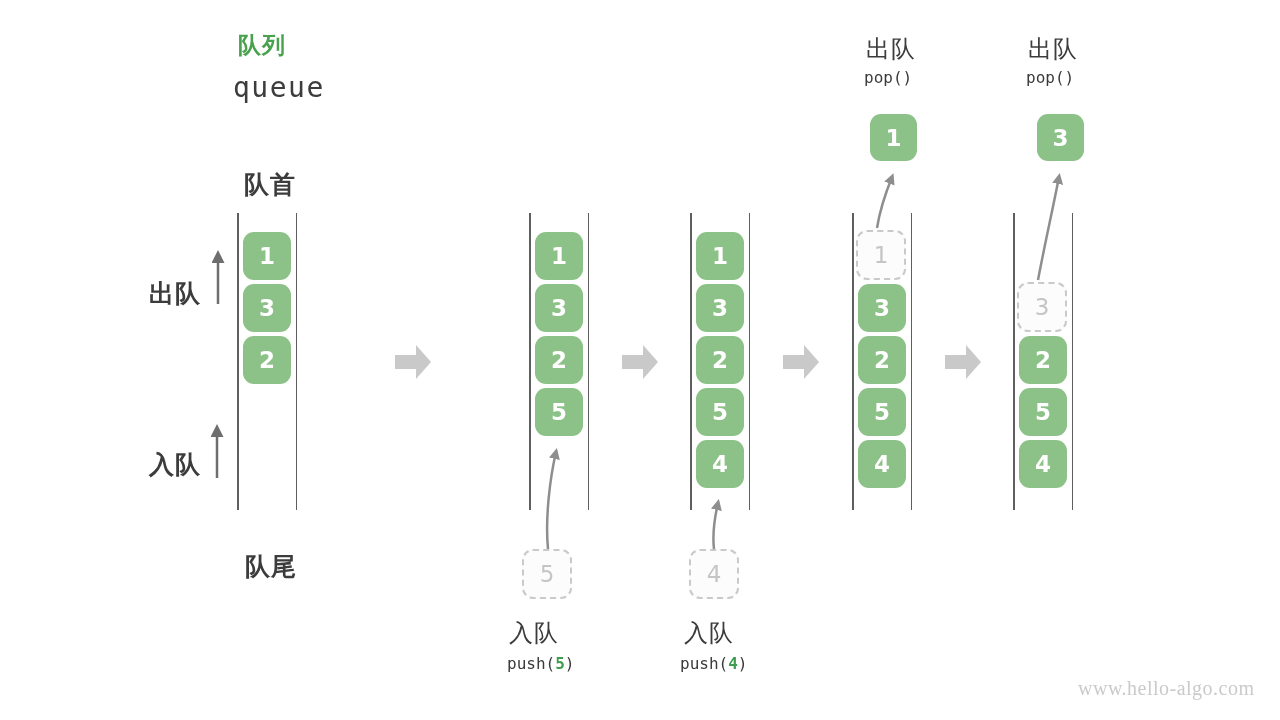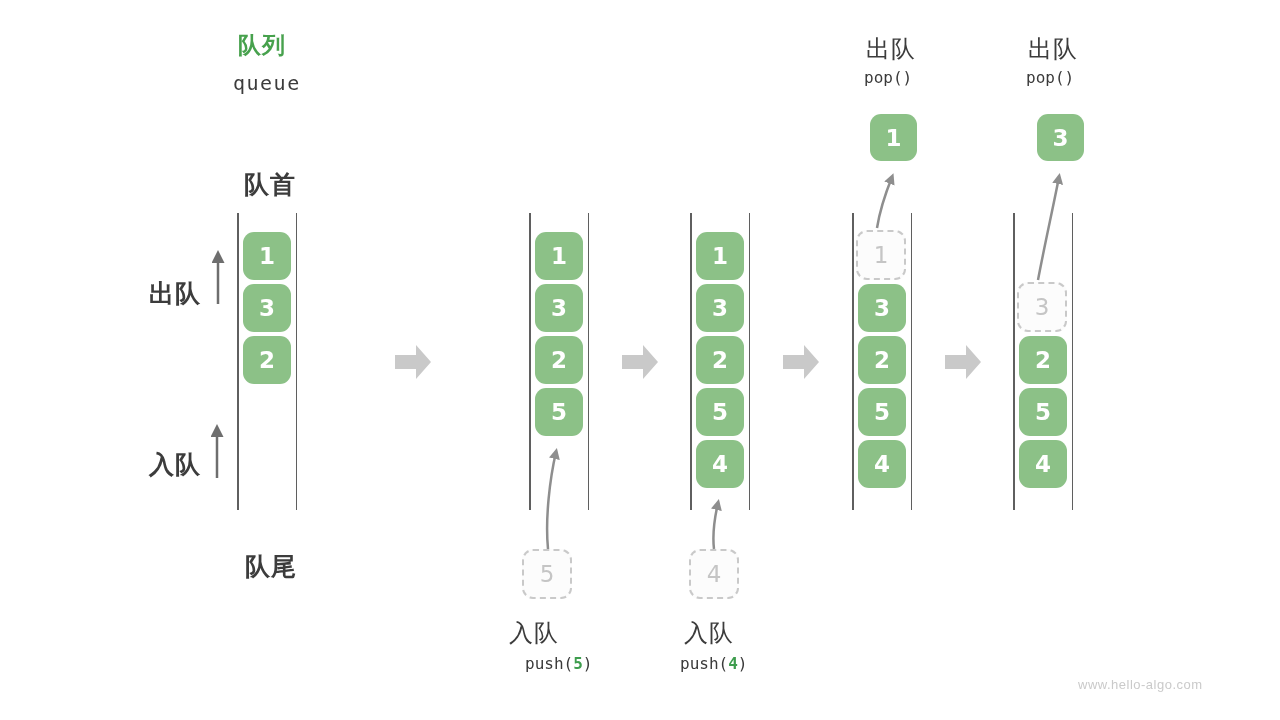--- a/index.html
+++ b/index.html
@@ -16,21 +16,21 @@
   }
   .abs { position: absolute; }
 
   
   .title-zh {
     font-size: 23px; font-weight: 700; color: #47A14D;
     letter-spacing: 1px;
   }
   .title-en {
     font-family: "DejaVu Sans Mono", "Liberation Mono", monospace;
-    font-size: 20px; color: #3C3C3C; letter-spacing: 1.5px;
+    font-size: 28px; color: #3C3C3C; letter-spacing: 1.5px;
   }
   .zh-bold {
     font-size: 25px; font-weight: 700; color: #3C3C3C;
     letter-spacing: 1px; white-space: nowrap; margin-top: 12px;
   }
   .zh-reg {
     font-size: 24px; font-weight: 400; color: #3C3C3C;
     letter-spacing: 1px; white-space: nowrap;
   }
   .code {
@@ -69,22 +69,22 @@
   }
   .box.pop-out { width: 47px; height: 47px; }
 
   .slot0 { top: 19px; }  .slot1 { top: 71px; }  .slot2 { top: 123px; }
   .slot3 { top: 175px; } .slot4 { top: 227px; }
   .inbox { left: 6px; }
 
   .overlay { position: absolute; left: 0; top: 0; pointer-events: none; }
 
   .watermark {
-    font-family: Liberation Sans, sans-serif;
-    font-size: 13px; color: #CACACA; letter-spacing: 0.5px;
+    font-family: Liberation Serif, serif;
+    font-size: 20px; color: #CACACA; letter-spacing: 0.5px;
   }
 </style>
 </head>
 <body>
 
 <div class="canvas">
 
   <div class="abs title-zh" style="left:238px; top:30px;">队列</div>
   <div class="abs title-en" style="left:233px; top:71px;">queue</div>
 
@@ -104,21 +104,21 @@
   <div class="qcol" style="left:529px;">
     <div class="vline left"></div>
     <div class="vline right"></div>
     <div class="box inbox slot0">1</div>
     <div class="box inbox slot1">3</div>
     <div class="box inbox slot2">2</div>
     <div class="box inbox slot3">5</div>
   </div>
   <div class="abs box ghost" style="left:524px; top:551px;">5</div>
   <div class="abs zh-reg" style="left:509px; top:617px;">入队</div>
-  <div class="abs code" style="left:507px; top:654px;margin-left:18px;"><span>push(</span><span class="arg">5</span><span>)</span></div>
+  <div class="abs code" style="left:507px; top:654px;"><span>push(</span><span class="arg">5</span><span>)</span></div>
 
   <div class="qcol" style="left:690px;">
     <div class="vline left"></div>
     <div class="vline right"></div>
     <div class="box inbox slot0">1</div>
     <div class="box inbox slot1">3</div>
     <div class="box inbox slot2">2</div>
     <div class="box inbox slot3">5</div>
     <div class="box inbox slot4">4</div>
   </div>

